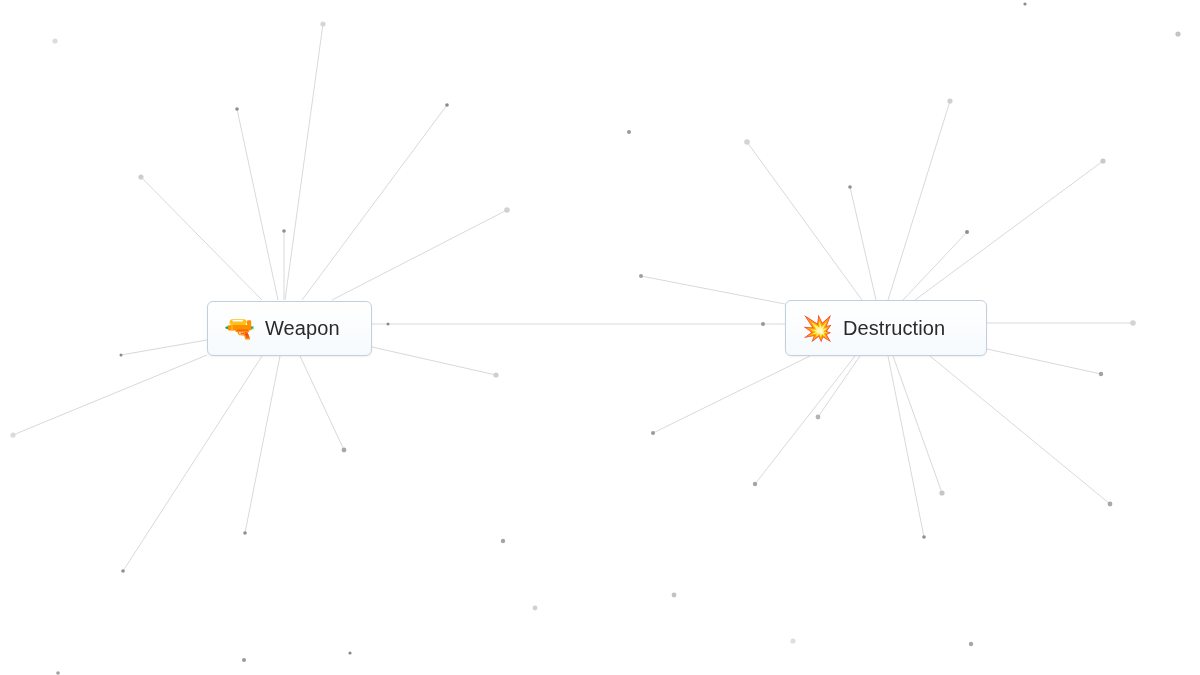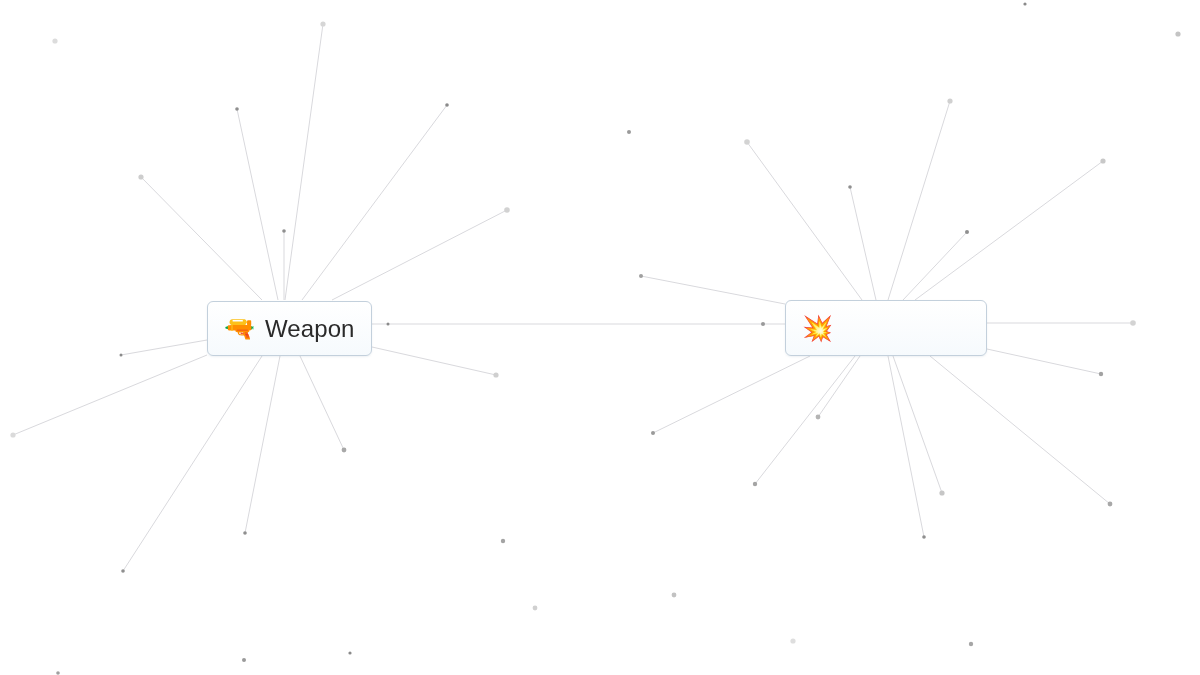--- a/index.html
+++ b/index.html
@@ -43,21 +43,21 @@
     .node .emoji {
       font-size: 25px;
       line-height: 1;
       display: inline-flex;
       align-items: center;
       justify-content: center;
       width: 32px;
       height: 32px;
     }
     .node .label {
-      font-size: 24px;
+      font-size: 20px;
       color: #2a2a2a;
       letter-spacing: 0.1px;
       white-space: nowrap;
     }
   </style>
 </head>
 <body>
 
 <div id="canvas">
   <svg id="lines" width="1200" height="675" viewBox="0 0 1200 675" xmlns="http://www.w3.org/2000/svg">
@@ -136,14 +136,15 @@
       </g>
   </svg>
 
   <div class="node" id="node-0" style="left: 207px; top: 301px; width: 165px; height: 55px;">
     <span class="emoji">🔫</span>
     <span class="label">Weapon</span>
   </div>
 
   <div class="node" id="node-1" style="left: 785px; top: 300px; width: 202px; height: 56px;">
     <span class="emoji">💥</span>
+    <span class="label">Destruction</span>
   </div>
 </div>
 
 </body></html>

